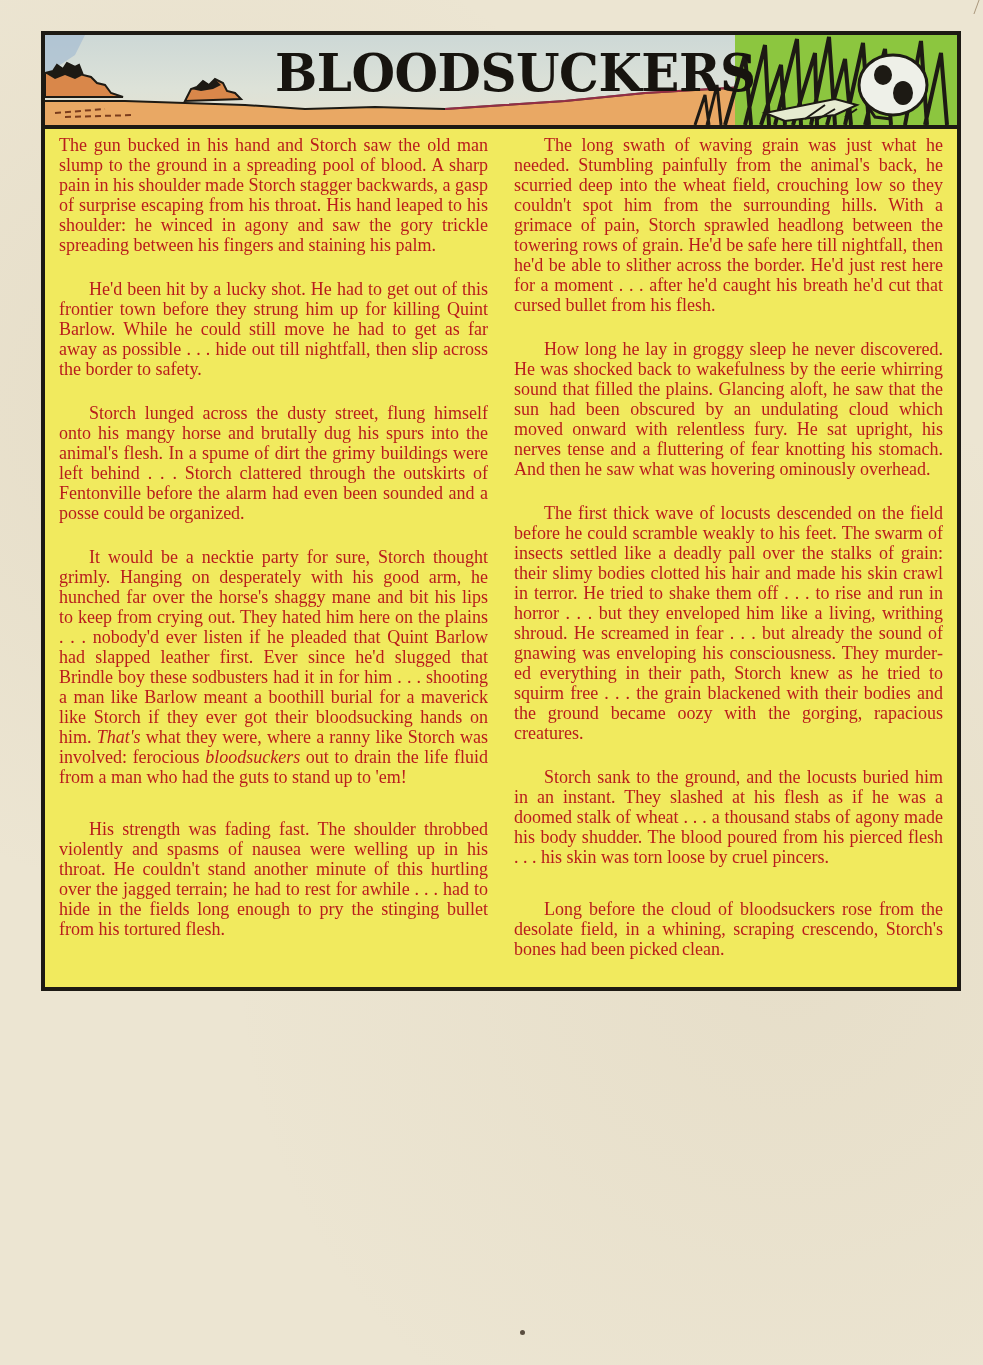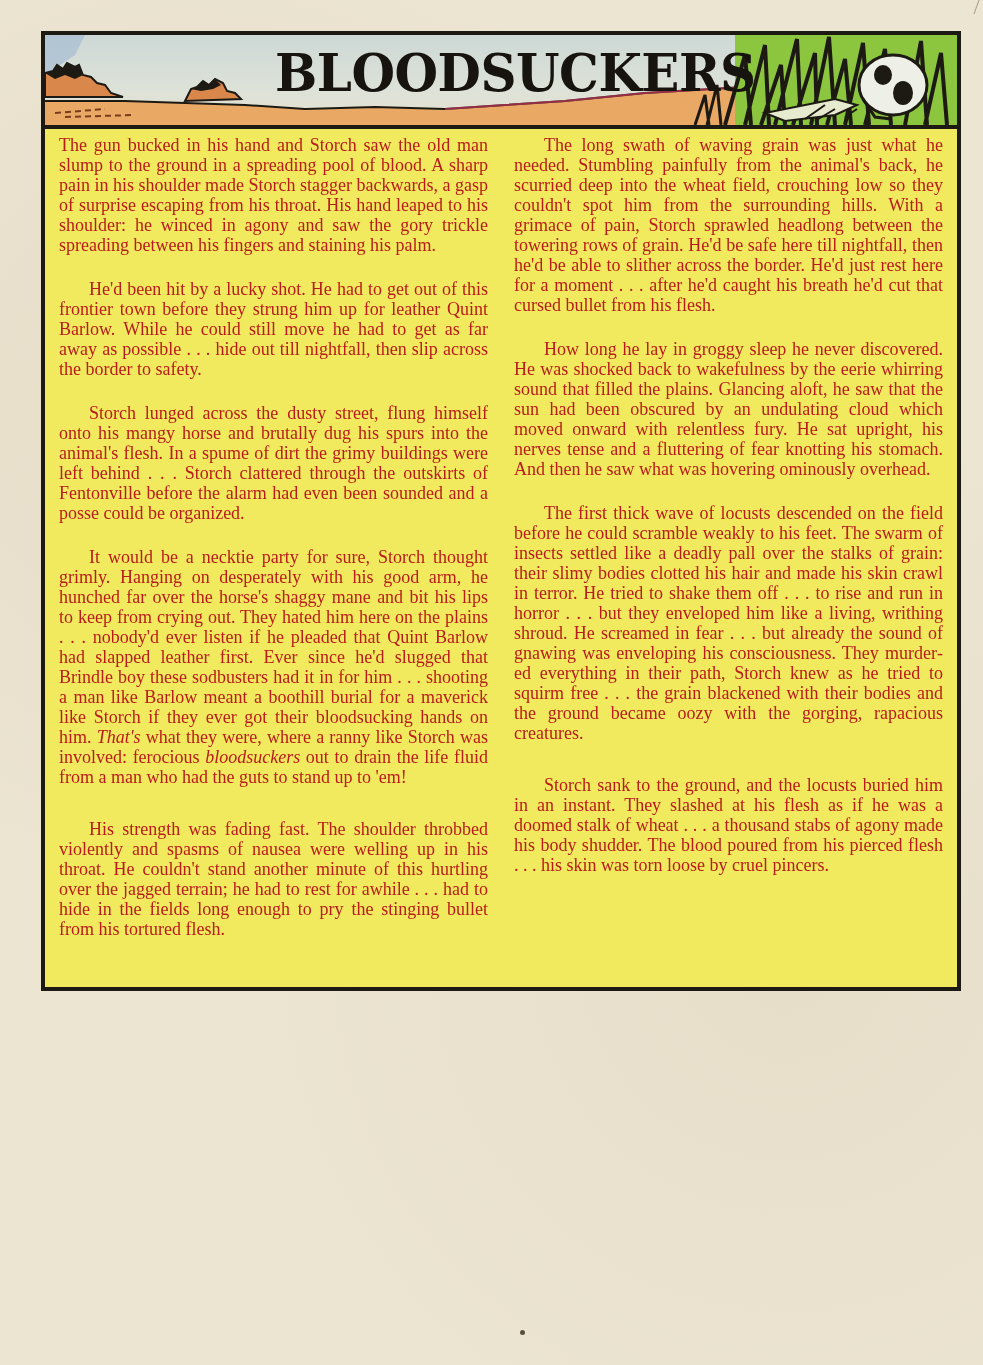--- a/index.html
+++ b/index.html
@@ -115,27 +115,28 @@
         <path d="M720 78 L790 64 L812 70 L790 80 L740 86 Z" fill="#e6ebd0" stroke="#1d1a14" stroke-width="2"></path>
         <path d="M760 84 L780 70 M770 86 L790 74 M800 82 L812 74" stroke="#1d1a14" stroke-width="2"></path>
       </g>
     </svg>
     <div class="title">BLOODSUCKERS</div>
   </div>
 
   <div class="columns">
     <div class="col">
       <p class="first">The gun bucked in his hand and Storch saw the old man slump to the ground in a spread­ing pool of blood. A sharp pain in his shoulder made Storch stagger backwards, a gasp of sur­prise escaping from his throat. His hand leaped to his shoulder: he winced in agony and saw the gory trickle spreading between his fingers and staining his palm.</p>
-      <p>He'd been hit by a lucky shot. He had to get out of this frontier town before they strung him up for leather Quint Barlow. While he could still move he had to get as far away as possible . . . hide out till nightfall, then slip across the border to safety.</p>
+      <p>He'd been hit by a lucky shot. He had to get out of this frontier town before they strung him up for killing Quint Barlow. While he could still move he had to get as far away as possible . . . hide out till nightfall, then slip across the border to safety.</p>
       <p>Storch lunged across the dusty street, flung himself onto his mangy horse and brutally dug his spurs into the animal's flesh. In a spume of dirt the grimy buildings were left behind . . . Storch clattered through the outskirts of Fen­tonville before the alarm had even been sound­ed and a posse could be organized.</p>
       <p><span>It would be a necktie party for sure, Storch thought grimly. Hanging on desperately with his good arm, he hunched far over the horse's shaggy mane and bit his lips to keep from cry­ing out. They hated him here on the plains . . . nobody'd ever listen if he pleaded that Quint Barlow had slapped leather first. Ever since he'd slugged that Brindle boy these sodbusters had it in for him . . . shooting a man like Bar­low meant a boothill burial for a maverick like Storch if they ever got their bloodsucking hands on him. </span><em>That's</em><span> what they were, where a ranny like Storch was involved: ferocious </span><em>bloodsuckers</em><span> out to drain the life fluid from a man who had the guts to stand up to 'em!</span></p>
       <p>His strength was fading fast. The shoulder throbbed violently and spasms of nausea were welling up in his throat. He couldn't stand an­other minute of this hurtling over the jagged terrain; he had to rest for awhile . . . had to hide in the fields long enough to pry the sting­ing bullet from his tortured flesh.</p>
     </div>
     <div class="col">
       <p>The long swath of waving grain was just what he needed. Stumbling painfully from the animal's back, he scurried deep into the wheat field, crouching low so they couldn't spot him from the surrounding hills. With a grimace of pain, Storch sprawled headlong between the towering rows of grain. He'd be safe here till nightfall, then he'd be able to slither across the border. He'd just rest here for a moment . . . after he'd caught his breath he'd cut that cursed bullet from his flesh.</p>
       <p>How long he lay in groggy sleep he never discovered. He was shocked back to wakeful­ness by the eerie whirring sound that filled the plains. Glancing aloft, he saw that the sun had been obscured by an undulating cloud which moved onward with relentless fury. He sat up­right, his nerves tense and a fluttering of fear knotting his stomach. And then he saw what was hovering ominously overhead.</p>
       <p>The first thick wave of locusts descended on the field before he could scramble weakly to his feet. The swarm of insects settled like a deadly pall over the stalks of grain: their slimy bodies clotted his hair and made his skin crawl in terror. He tried to shake them off . . . to rise and run in horror . . . but they enveloped him like a living, writhing shroud. He screamed in fear . . . but already the sound of gnawing was enveloping his consciousness. They murder­ed everything in their path, Storch knew as he tried to squirm free . . . the grain blackened with their bodies and the ground became oozy with the gorging, rapacious creatures.</p>
       <p>Storch sank to the ground, and the locusts buried him in an instant. They slashed at his flesh as if he was a doomed stalk of wheat . . . a thousand stabs of agony made his body shud­der. The blood poured from his pierced flesh . . . his skin was torn loose by cruel pincers.</p>
+      <p>Long before the cloud of bloodsuckers rose from the desolate field, in a whining, scraping crescendo, Storch's bones had been picked clean.</p>
     </div>
   </div>
 </div>
 
 <div class="bottom-dot"></div>
 
 </body></html>

